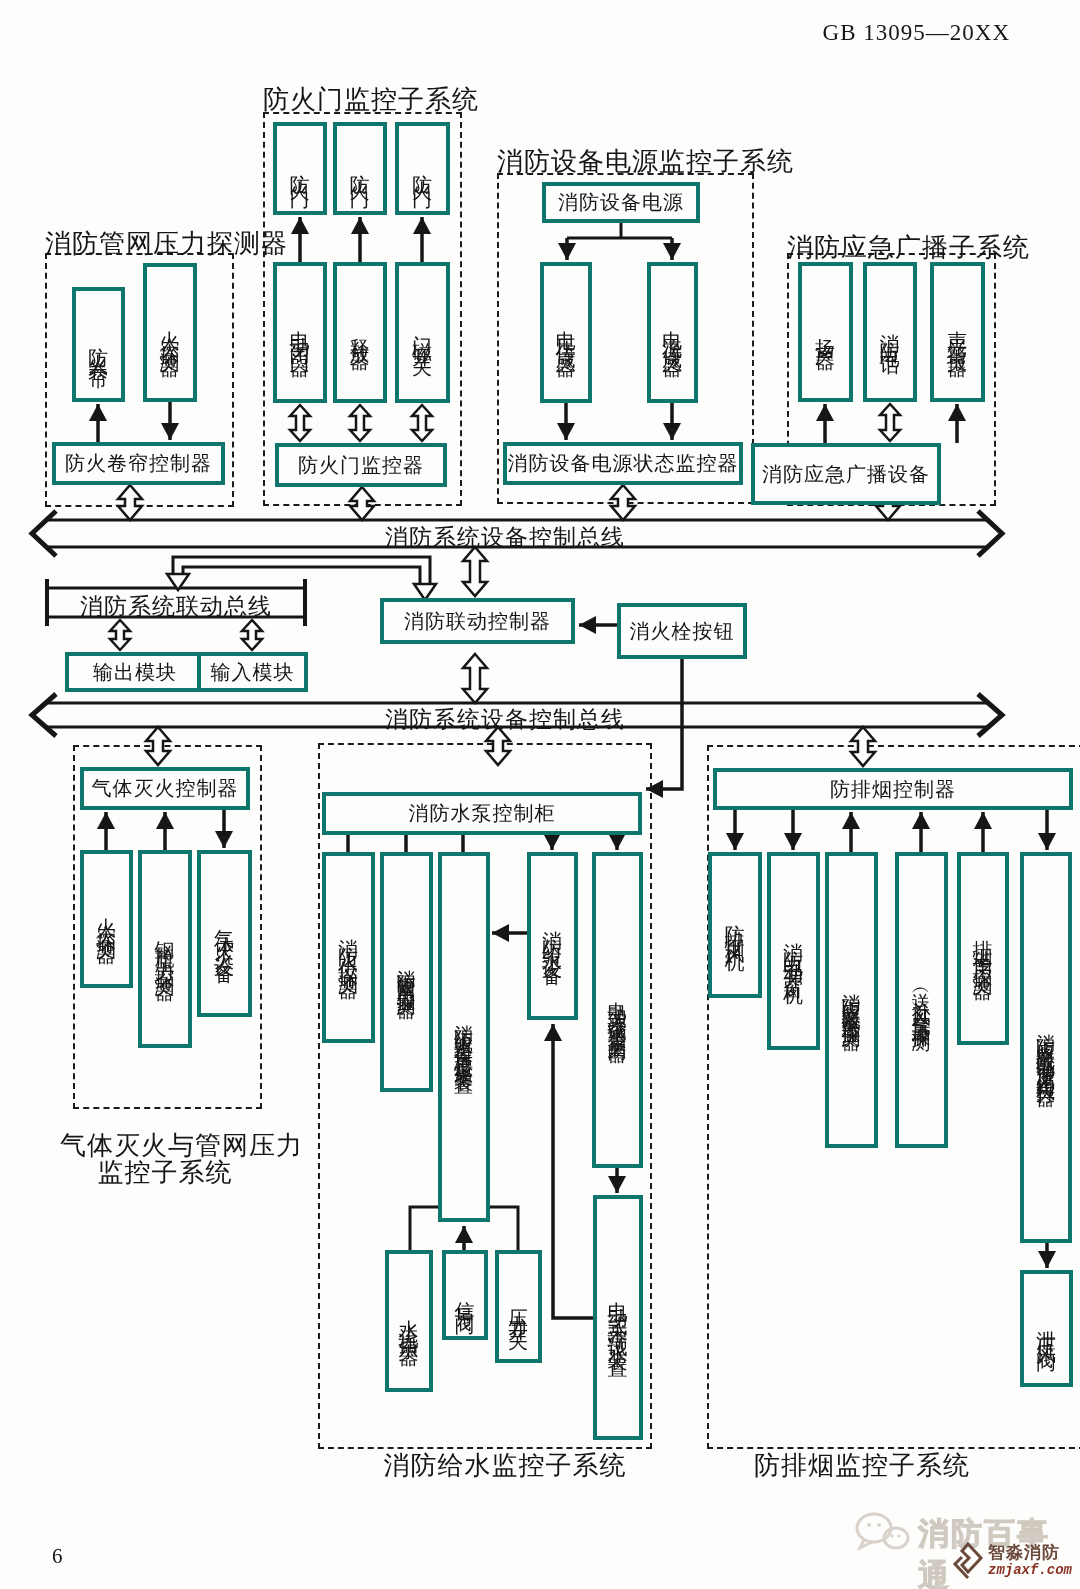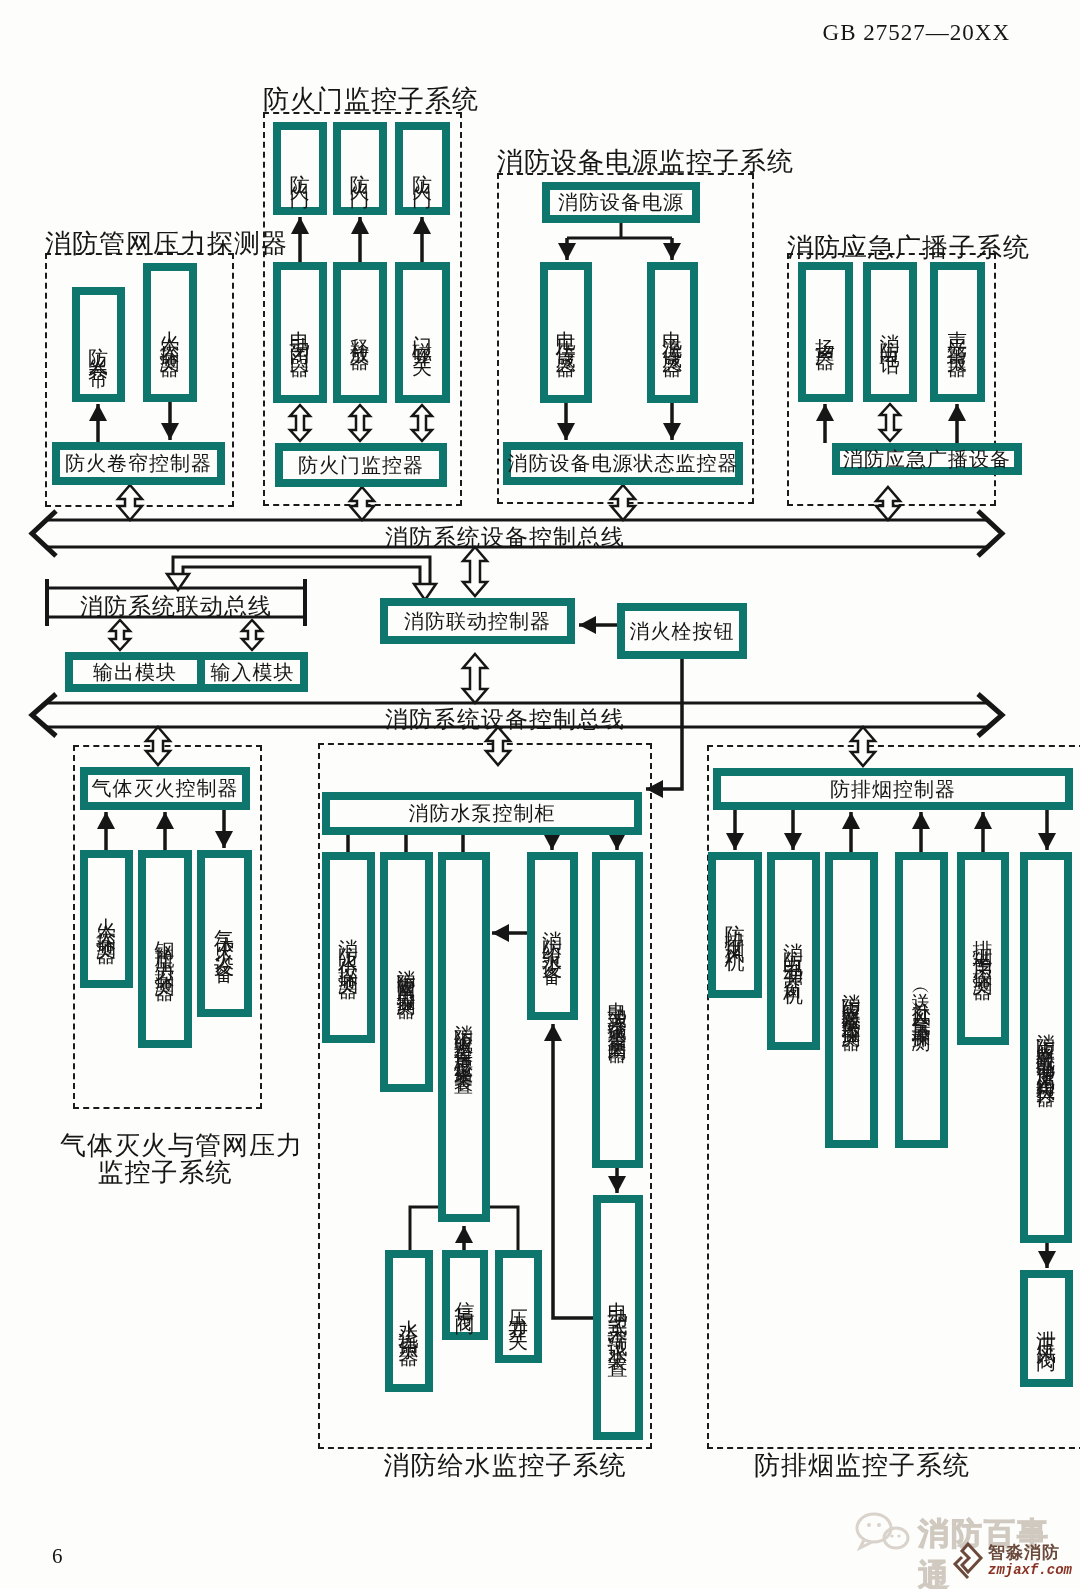--- a/index.html
+++ b/index.html
@@ -3,21 +3,21 @@
 <meta charset="utf-8">
 <style>
   html,body{margin:0;padding:0;background:#e8e8e8;}
   .page{position:relative;width:1080px;height:1589px;background:#fdfdfc;margin:0 auto;
         font-family:"Liberation Sans","DejaVu Sans",sans-serif;color:#161616;overflow:hidden;}
   .layer{position:absolute;left:0;top:0;width:1080px;height:1589px;}
   #connector-layer{z-index:2;}
   
   .dashed{position:absolute;border:2px dashed #1b1b1b;z-index:1;background:transparent;}
   
-  .node{position:absolute;border:8px solid #0f766e;background:#fdfdfc;z-index:3;
+  .node{position:absolute;border:4px solid #0f766e;background:#fdfdfc;z-index:3;
         display:flex;align-items:center;justify-content:center;box-sizing:border-box;}
   .node.h{font-size:20px;letter-spacing:1px;white-space:nowrap;}
   .node.v span{writing-mode:vertical-rl;text-orientation:upright;font-size:20px;letter-spacing:7px;line-height:1;}
   .node.v.mid span{font-size:19px;letter-spacing:4px;}
   
   .lbl{position:absolute;z-index:4;text-align:center;font-size:26px;letter-spacing:1px;white-space:nowrap;}
   .serif{font-family:"Liberation Serif","DejaVu Serif",serif;}
   .hdr{font-size:23px;letter-spacing:1px;}
   .buslbl{font-size:23px;font-weight:500;}
   
@@ -135,21 +135,21 @@
       <polyline points="983,852 983,812" fill="none" stroke="#161616" stroke-width="3.5"></polyline>
       <polygon points="983,812 974,829 992,829" fill="#161616"></polygon>
       <polyline points="1047,810 1047,850" fill="none" stroke="#161616" stroke-width="3.5"></polyline>
       <polygon points="1047,850 1038,833 1056,833" fill="#161616"></polygon>
       <polyline points="621,223 621,238" fill="none" stroke="#161616" stroke-width="3"></polyline>
       <polyline points="567,238 672,238" fill="none" stroke="#161616" stroke-width="3"></polyline>
       <polyline points="410,1250 410,1207 438,1207" fill="none" stroke="#161616" stroke-width="3"></polyline>
       <polyline points="518,1250 518,1207 490,1207" fill="none" stroke="#161616" stroke-width="3"></polyline>
     </svg>
 
-  <div class="lbl serif hdr" style="left:790px;top:20px;width:220px;text-align:right;">GB 27527—20XX</div>
+  <div class="lbl serif hdr" style="left:790px;top:20px;width:220px;text-align:right;">GB 13095—20XX</div>
 
   <div class="lbl" style="left:45px;top:226px;width:190px;">消防管网压力探测器</div>
   <div class="lbl" style="left:263px;top:82px;width:195px;">防火门监控子系统</div>
   <div class="lbl" style="left:497px;top:144px;width:253px;">消防设备电源监控子系统</div>
   <div class="lbl" style="left:787px;top:230px;width:205px;">消防应急广播子系统</div>
   <div class="lbl" style="left:60px;top:1128px;width:210px;">气体灭火与管网压力</div>
   <div class="lbl" style="left:60px;top:1155px;width:210px;">监控子系统</div>
   <div class="lbl" style="left:355px;top:1448px;width:300px;">消防给水监控子系统</div>
   <div class="lbl" style="left:712px;top:1448px;width:300px;">防排烟监控子系统</div>
 
@@ -204,21 +204,21 @@
 
   <div class="node v" style="left:798px;top:262px;width:55px;height:140px;">
       <span>扬声器</span>
     </div>
   <div class="node v" style="left:863px;top:262px;width:54px;height:140px;">
       <span>消防电话</span>
     </div>
   <div class="node v" style="left:930px;top:262px;width:55px;height:140px;">
       <span>声光警报器</span>
     </div>
-  <div class="node h" style="left:832px;top:443px;width:190px;height:32px;">
+  <div class="node h" style="left:751px;top:443px;width:190px;height:62px;">
       <span>消防应急广播设备</span>
     </div>
 
   <div class="node h" style="left:380px;top:598px;width:195px;height:46px;">
       <span>消防联动控制器</span>
     </div>
   <div class="node h" style="left:617px;top:603px;width:130px;height:56px;">
       <span>消火栓按钮</span>
     </div>
   <div class="node h" style="left:65px;top:652px;width:140px;height:40px;">

